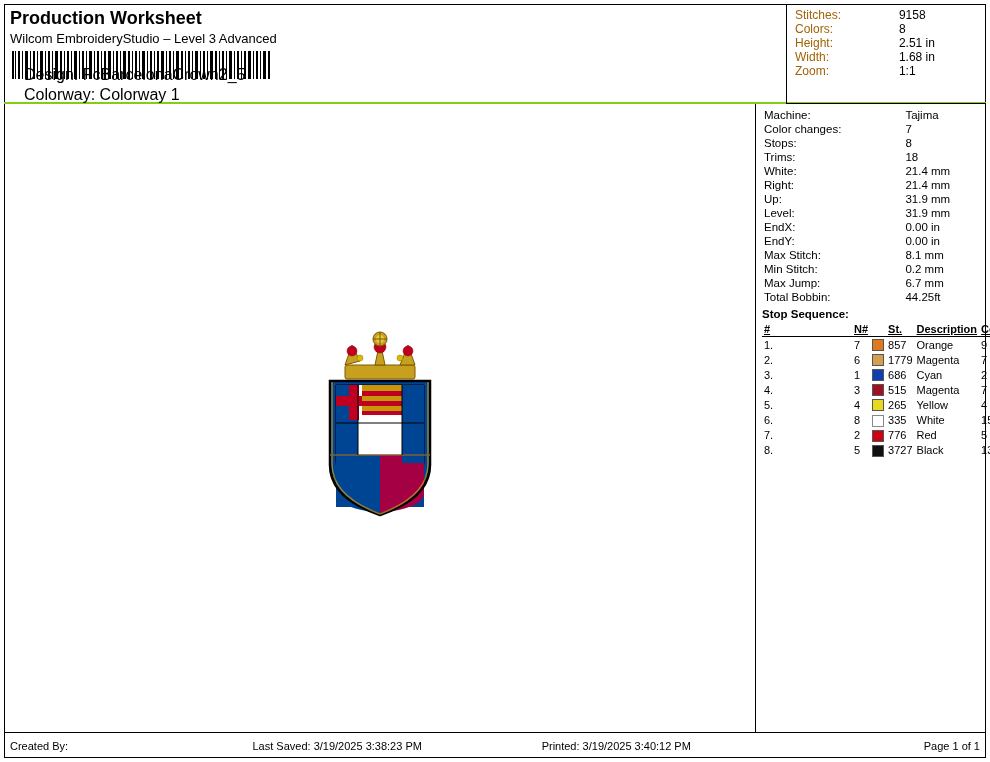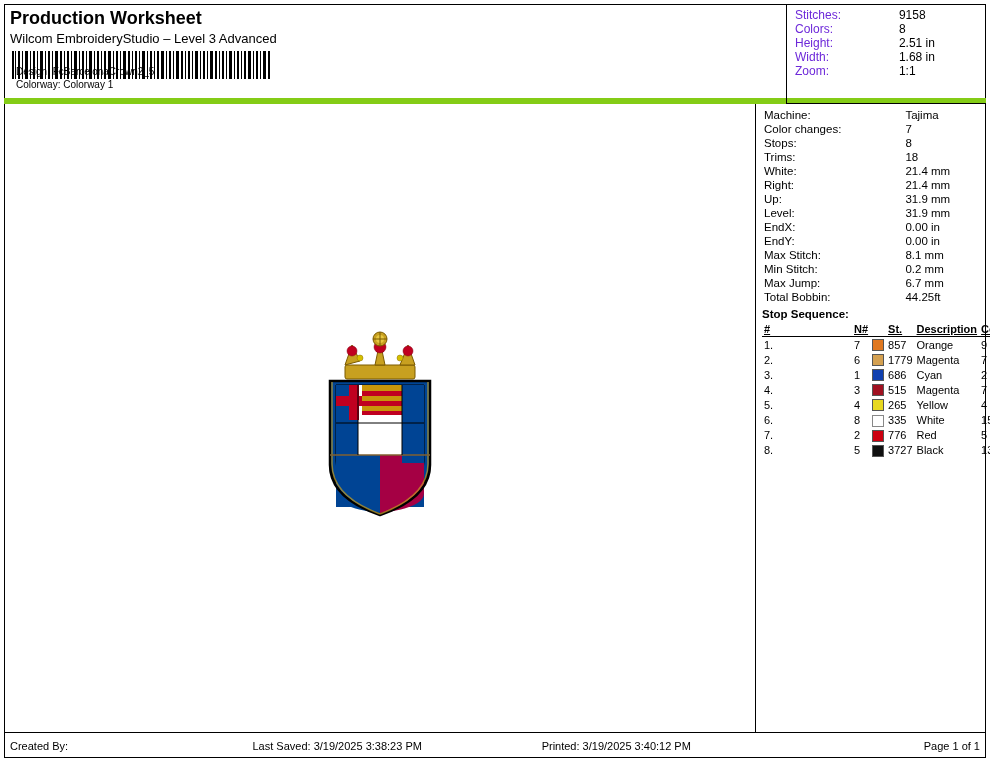--- a/index.html
+++ b/index.html
@@ -24,21 +24,21 @@
       border: 1px solid #000;
     }
 
     
     .header {
       position: absolute;
       top: 4px;
       left: 4px;
       right: 4px;
       height: 100px;
-      border-bottom: 6px solid #84cc16;
+      border-bottom: 2px solid #84cc16;
       padding: 4px 6px;
     }
 
     .header-title {
       font-size: 18px;
       font-weight: bold;
     }
 
     .header-subtitle {
       font-size: 13px;
@@ -47,22 +47,22 @@
 
     .barcode {
       margin-top: 4px;
       display: flex;
       align-items: center;
     }
 
     .design-info {
       position: absolute;
       top: 62px;
-      left: 12px;
-      font-size: 10px;
+      left: 20px;
+      font-size: 16px;
     }
 
     .design-info div {
       margin-bottom: 2px;
     }
 
     
     .right-info {
       position: absolute;
       top: 4px;
@@ -76,21 +76,21 @@
 
     .right-info table {
       width: 100%;
       border-collapse: collapse;
       font-size: 12px;
     }
     .right-info td {
       padding: 0 2px;
     }
     .right-info td:first-child {
-      color: #6d28d9;
+      color: #a16207;
       white-space: nowrap;
     }
 
     
     .main-content {
       position: absolute;
       top: 104px;
       left: 4px;
       right: 4px;
       bottom: 30px;

